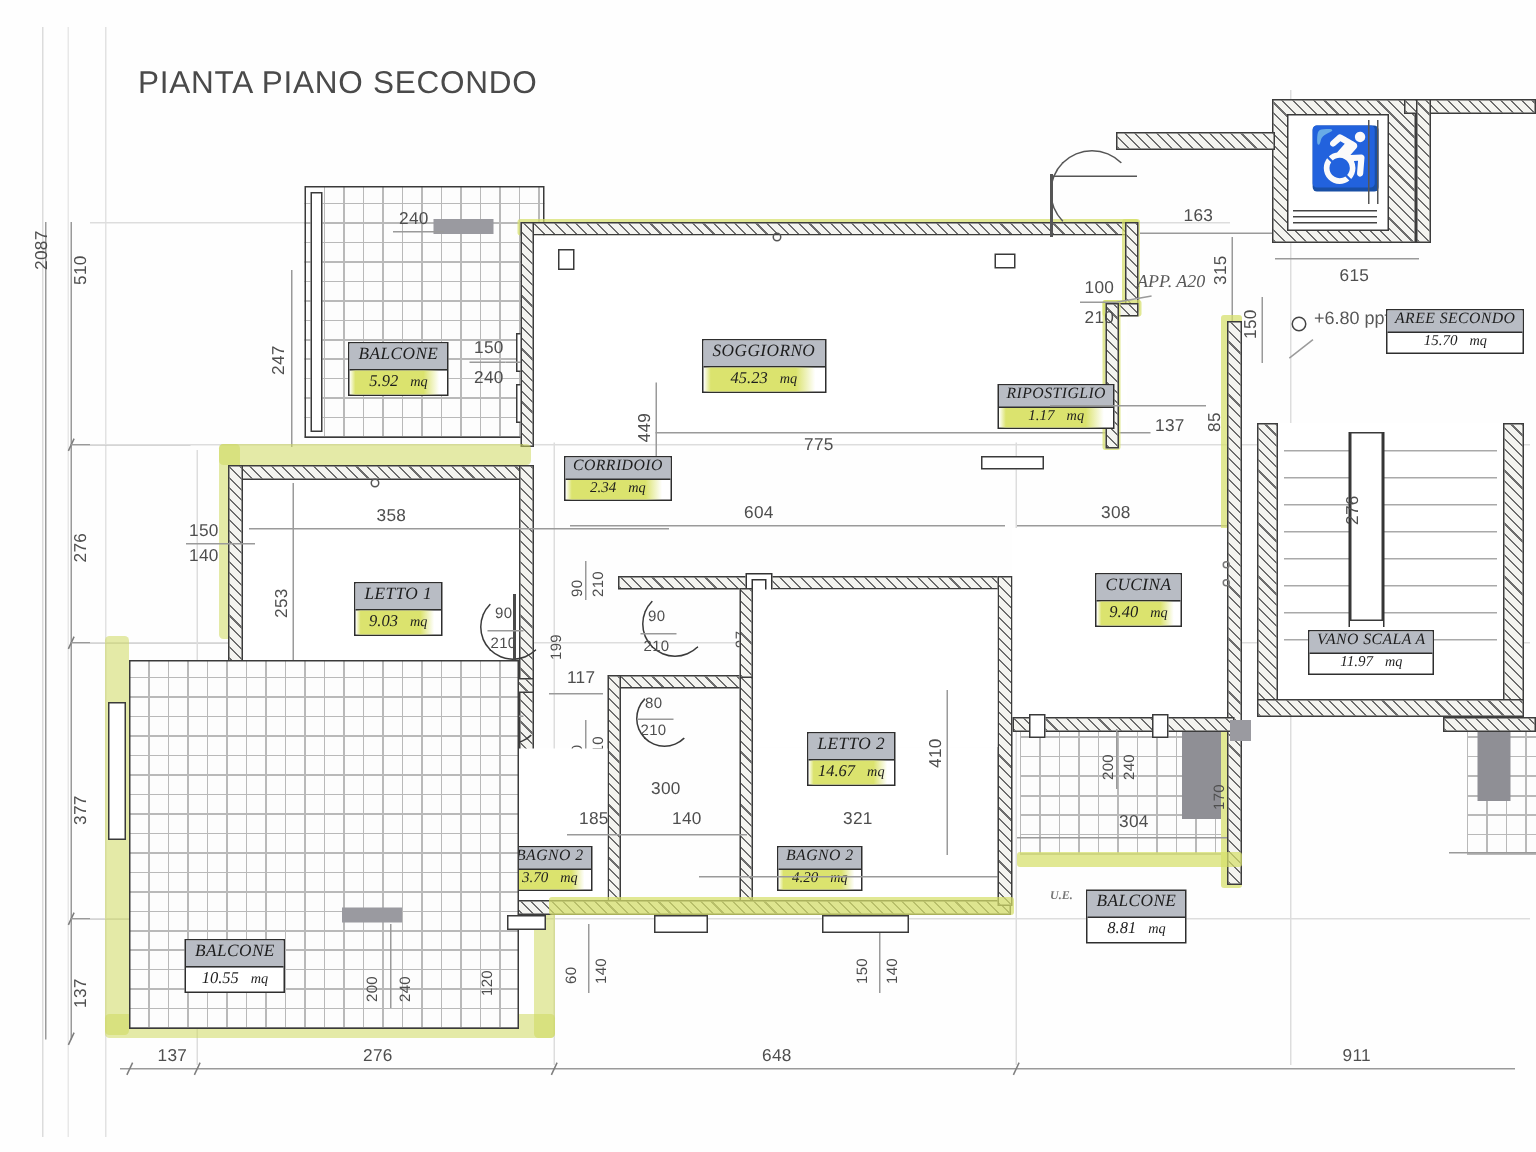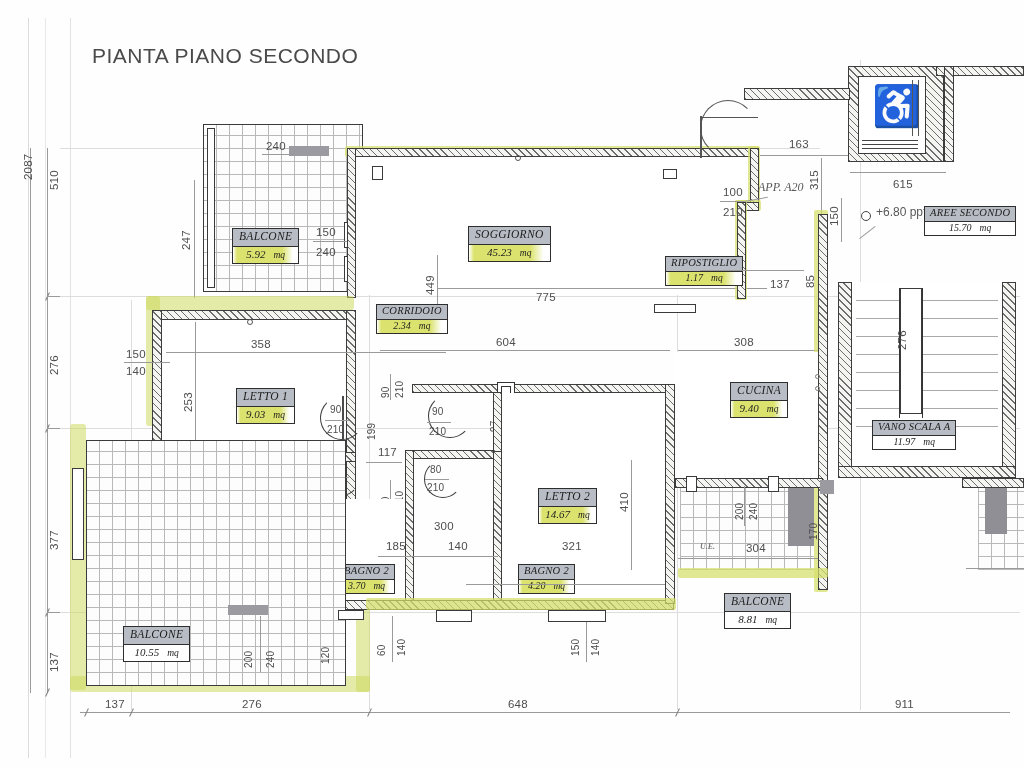--- a/index.html
+++ b/index.html
@@ -402,21 +402,21 @@
   <div class="ab grey" style="left:820px;top:480px;width:14px;height:14px;"></div>
   <div class="ab wallplain" style="left:686px;top:476px;width:11px;height:16px;"></div>
   <div class="ab wallplain" style="left:768px;top:476px;width:11px;height:16px;"></div>
   <div class="ab dim v small" style="left:734px;top:520px;">200</div>
   <div class="ab dim v small" style="left:748px;top:520px;">240</div>
   <div class="ab dline v" style="left:744px;top:486px;height:40px;"></div>
   <div class="ab dim v small" style="left:808px;top:540px;">170</div>
   <div class="ab dim" style="left:746px;top:542px;">304</div>
   <div class="ab dline h" style="left:678px;top:558px;width:140px;"></div>
 
-  <div class="ab note" style="left:700px;top:542px;font-size:8px;color:#777;font-weight:bold;">U.E.</div>
+  <div class="ab note" style="left:700px;top:592px;font-size:8px;color:#777;font-weight:bold;">U.E.</div>
   <div class="ab hl" style="left:678px;top:568px;width:150px;height:10px;"></div>
 
   <div class="ab lbl" style="left:724px;top:593px;">
     <div class="nm">BALCONE</div>
     <div class="ar"><span>8.81</span><span class="mq">mq</span></div>
   </div>
 
   <div class="ab tile" style="left:978px;top:488px;width:46px;height:82px;"></div>
   <div class="ab grey2" style="left:985px;top:488px;width:22px;height:46px;"></div>
   <div class="ab wall" style="left:962px;top:478px;width:62px;height:10px;"></div>

